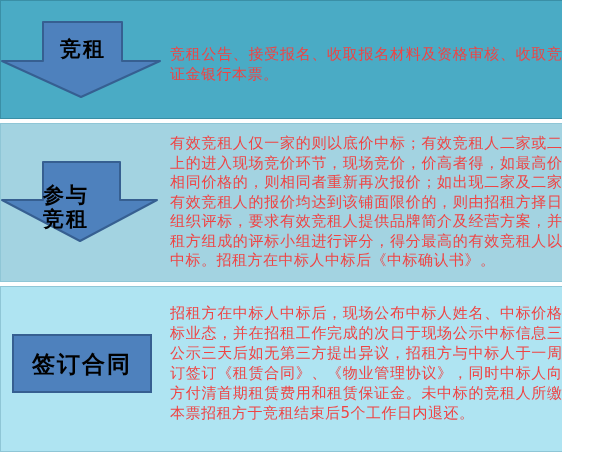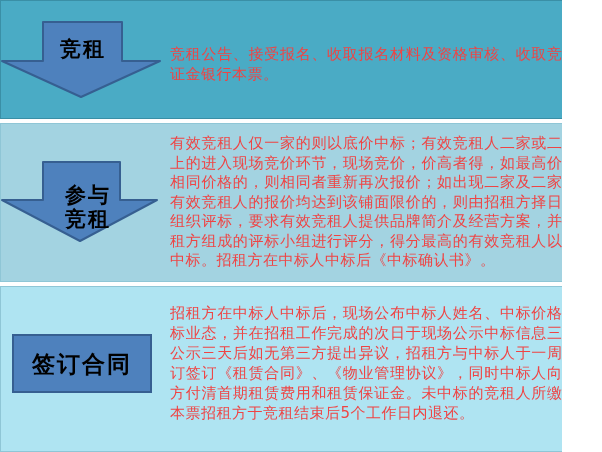--- a/index.html
+++ b/index.html
@@ -24,21 +24,21 @@
 
   .shape-svg{position:absolute;left:0;}
   .arrow1{top:21px;}
   .arrow2{top:160px;}
 
   .shape-label{
     position:absolute;color:#000;font-weight:bold;text-align:center;
     font-size:21px;line-height:24px;letter-spacing:2px;
   }
   .label1{left:33px;top:37px;width:100px;}
-  .label2{left:38px;top:183px;width:100px;text-align:center;}
+  .label2{left:16px;top:183px;width:100px;text-align:center;}
 
   .contract-rect{
     position:absolute;left:12px;top:334px;width:140px;height:59px;
     box-sizing:border-box;background:#4e81bd;border:2.5px solid #365f91;
     display:flex;align-items:center;justify-content:center;
   }
   .label3{
     position:static;font-size:23px;line-height:26px;letter-spacing:2px;
     color:#000;font-weight:bold;text-align:center;
   }

